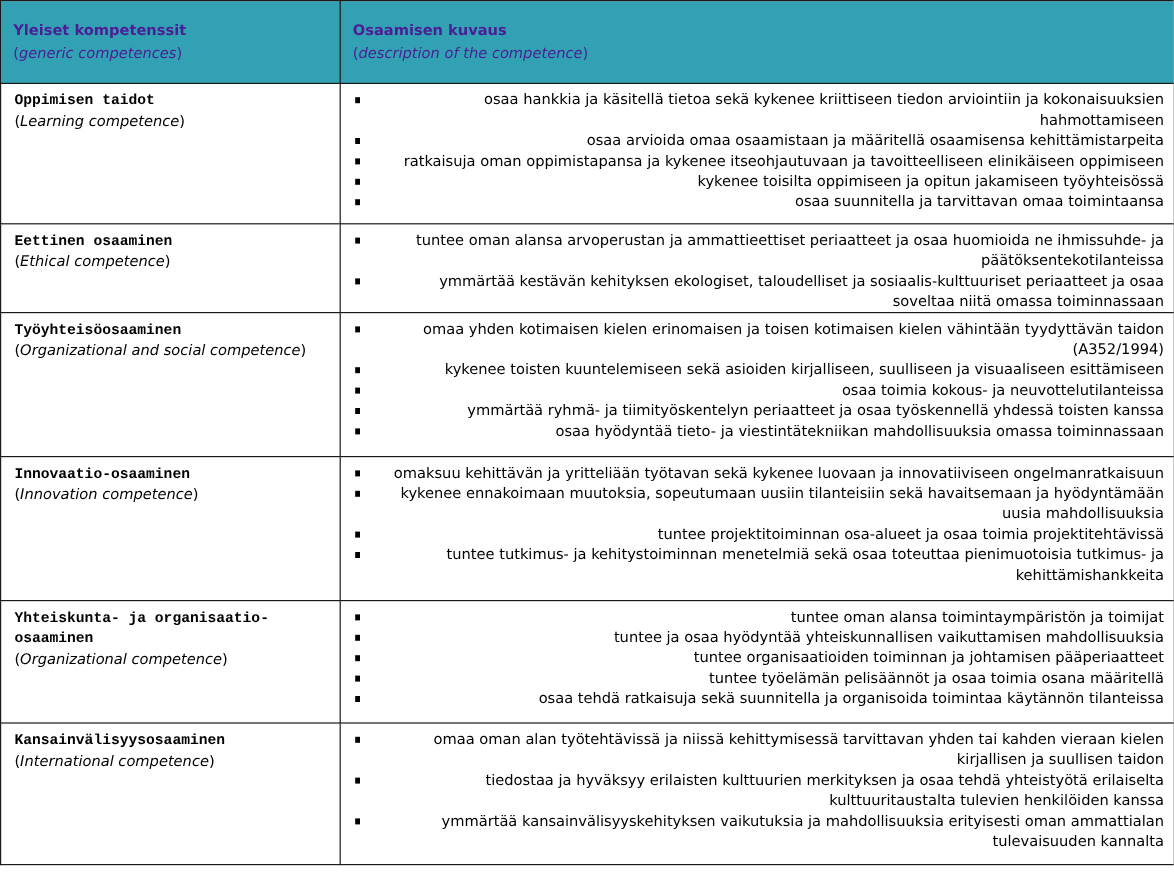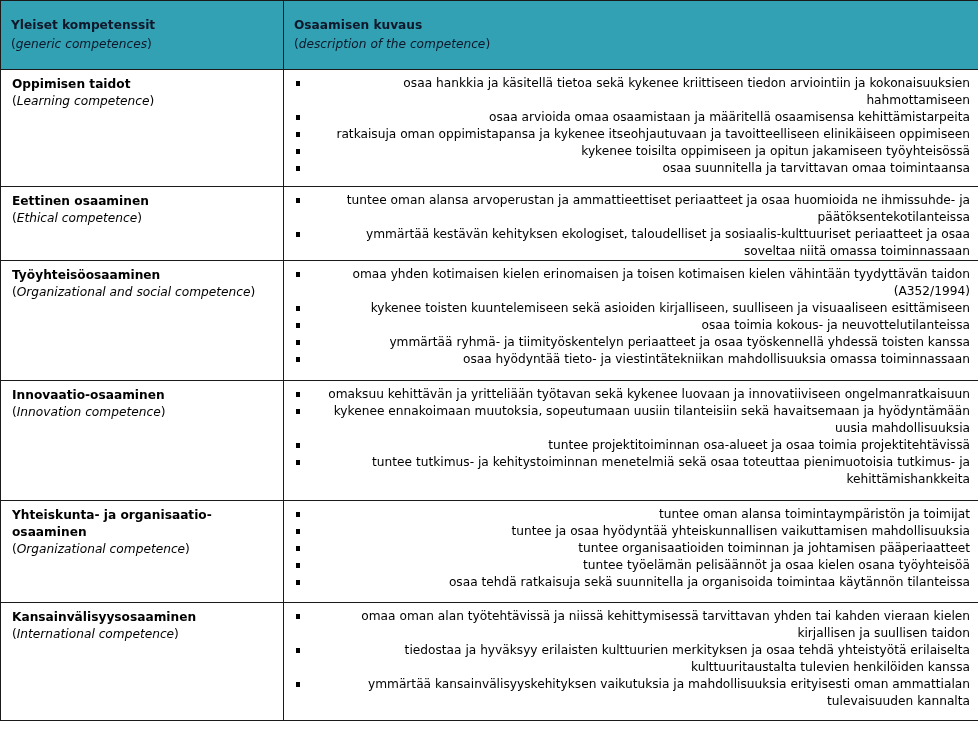--- a/index.html
+++ b/index.html
@@ -1,24 +1,24 @@
 <!DOCTYPE html>
 <html><head>
 <meta charset="utf-8">
 <style>
   html, body { margin: 0; padding: 0; background: #ffffff; }
   body { width: 978px; height: 734px; overflow: hidden; font-family: "DejaVu Sans", sans-serif; font-size: 12.2px; color: #000; }
   table { border-collapse: collapse; width: 978px; table-layout: fixed; }
   col.c1 { width: 283px; }
   col.c2 { width: 695px; }
   td, th { border: 1px solid #1a1a1a; vertical-align: top; text-align: left; padding: 0; }
-  thead th { background: #31a1b3; color: #0f172a; height: 68px; vertical-align: middle; font-weight: normal; padding: 0 10px; line-height: 19px; }
+  thead th { background: #31a1b3; color: #4c1d95; height: 68px; vertical-align: middle; font-weight: normal; padding: 0 10px; line-height: 19px; }
   thead th .t { font-weight: bold; }
   .left { padding: 6px 10px 0 11px; line-height: 17px; }
-  .left .t { font-weight: bold; }
+  .left .t { font-weight: bold; font-family: Liberation Mono, monospace; }
   ul { margin: 0; padding: 5px 0 0 0; list-style: none; }
   li { position: relative; padding-left: 31px; line-height: 17px; padding-right: 8px; text-align: right; }
   li::before { content: ""; position: absolute; left: 12px; top: 6px; width: 4px; height: 5px; background: #000; }
   i { }
 </style>
 </head>
 <body>
 
 <table>
   <colgroup>
@@ -97,21 +97,21 @@
     <tr style="height:102px">
       <td class="left">
         <div class="t">Yhteiskunta- ja organisaatio-osaaminen</div>
         <div>(<i>Organizational competence</i>)</div>
       </td>
       <td>
         <ul>
           <li>tuntee oman alansa toimintaympäristön ja toimijat</li>
           <li>tuntee ja osaa hyödyntää yhteiskunnallisen vaikuttamisen mahdollisuuksia</li>
           <li>tuntee organisaatioiden toiminnan ja johtamisen pääperiaatteet</li>
-          <li>tuntee työelämän pelisäännöt ja osaa kielen osana työyhteisöä</li>
+          <li>tuntee työelämän pelisäännöt ja osaa toimia osana määritellä</li>
           <li>osaa tehdä ratkaisuja sekä suunnitella ja organisoida toimintaa käytännön tilanteissa</li>
         </ul>
       </td>
     </tr>
     <tr style="height:118px">
       <td class="left">
         <div class="t">Kansainvälisyysosaaminen</div>
         <div>(<i>International competence</i>)</div>
       </td>
       <td>

